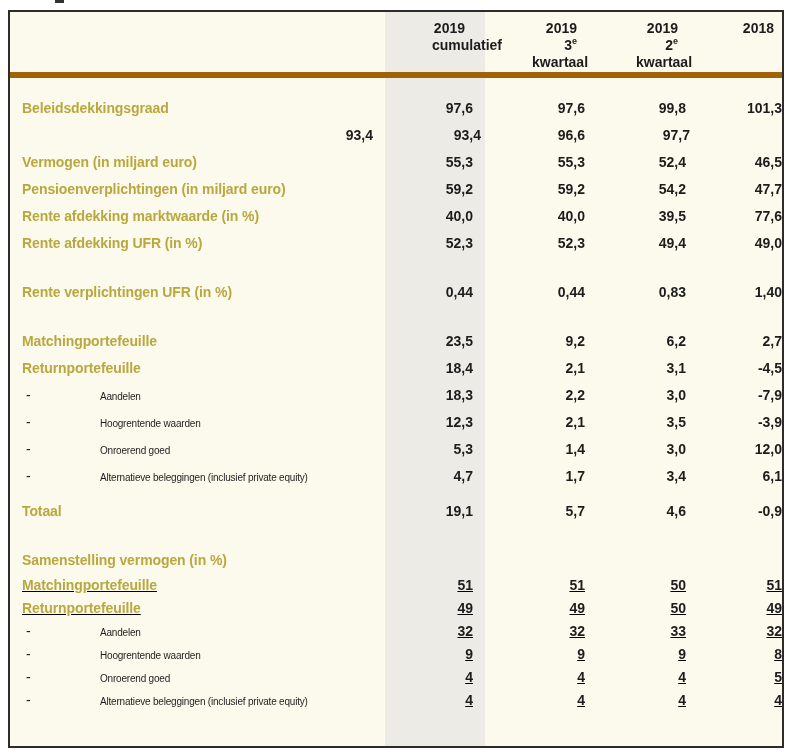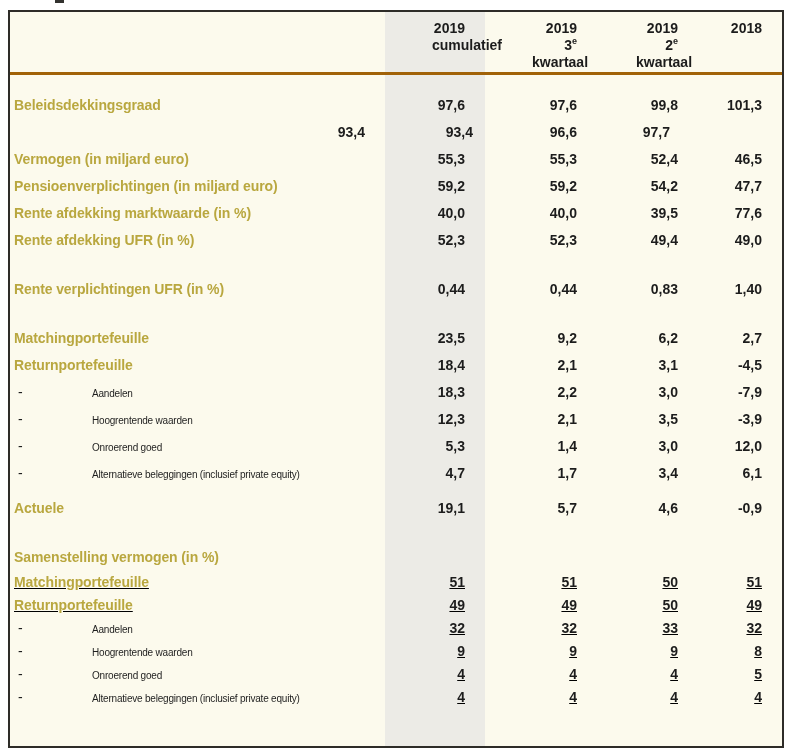--- a/index.html
+++ b/index.html
@@ -18,46 +18,46 @@
   }
   .gray-stripe{
     position:absolute;left:375px;top:0;width:100px;height:100%;
     background:#ECEBE6;z-index:0;
   }
   .header, .row{
     position:relative;z-index:1;
     display:grid;grid-template-columns:375px 100px 104px 101px 92px;
   }
   .header{
-    height:60px;border-bottom:3px solid #a16207;
+    height:60px;border-bottom:6px solid #a16207;
     align-items:start;
   }
   .hcell{padding-top:8px;text-align:right;color:#1C1C1C;font-weight:bold;font-size:14px;line-height:17px;}
   .hcell .sub{font-weight:bold;padding-left:47px;}
   sup{font-size:9px;vertical-align:super;line-height:0;}
 
   .tbody{padding-top:16px;}
-  .row{height:27px;align-items:center;}
+  .row{height:27px;align-items:center;margin-left:8px;}
   .row.spacer{height:22px;}
   .row.spacer-small{height:8px;}
   
   .tbody .row:nth-child(n+20){height:23px;text-decoration:underline;}
 
   .cell{white-space:nowrap;overflow:visible;}
   .label{padding-left:4px;font-size:14px;letter-spacing:-0.1px;}
   .label.gold{color:#B9A73F;font-weight:bold;}
   .label.subitem{position:relative;color:#1e1e1e;font-weight:normal;}
   .dash{position:absolute;left:8px;top:50%;transform:translateY(-50%);color:#1e1e1e;font-size:14px;}
   .sub-text{display:inline-block;padding-left:78px;font-size:10px;letter-spacing:-0.2px;color:#1e1e1e;}
 
   .num{text-align:right;font-size:14px;font-weight:bold;color:#1C1C1C;}
   .c0{padding-right:20px;}
   .c1{padding-right:12px;}
   .c2{padding-right:12px;}
-  .c3{padding-right:20px;}
+  .c3{padding-right:8px;}
 </style>
 </head>
 <body>
 
 <div class="page">
   <div class="clip-fragment"></div>
 
   <div class="table">
     <div class="gray-stripe"></div>
 
@@ -168,21 +168,21 @@
         </div>
         <div class="row sub">
           <div class="cell label subitem"><span class="dash">-</span><span class="sub-text">Alternatieve beleggingen (inclusief private equity)</span></div>
           <div class="cell num c0">4,7</div>
           <div class="cell num c1">1,7</div>
           <div class="cell num c2">3,4</div>
           <div class="cell num c3">6,1</div>
         </div>
         <div class="row spacer-small"></div>
         <div class="row data">
-          <div class="cell label gold">Actuele</div>
+          <div class="cell label gold">Totaal</div>
           <div class="cell num c0">19,1</div>
           <div class="cell num c1">5,7</div>
           <div class="cell num c2">4,6</div>
           <div class="cell num c3">-0,9</div>
         </div>
         <div class="row spacer"></div>
         <div class="row section">
           <div class="cell label gold">Samenstelling vermogen (in %)</div>
           <div class="cell num c0"></div>
           <div class="cell num c1"></div>

